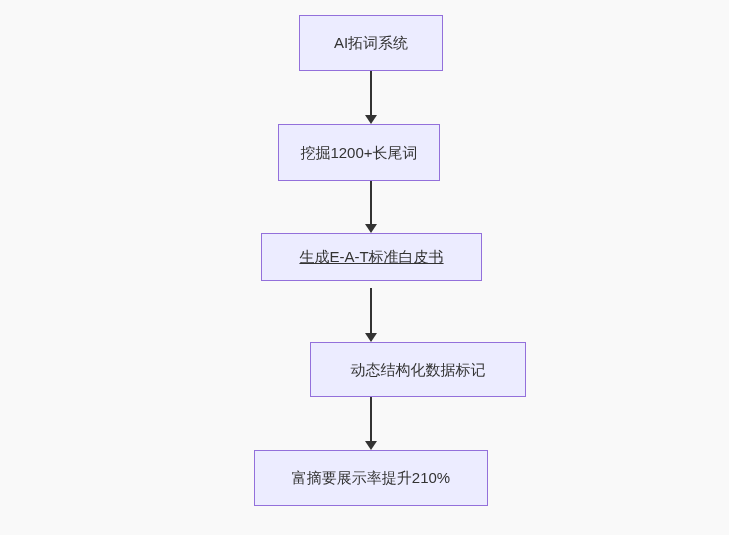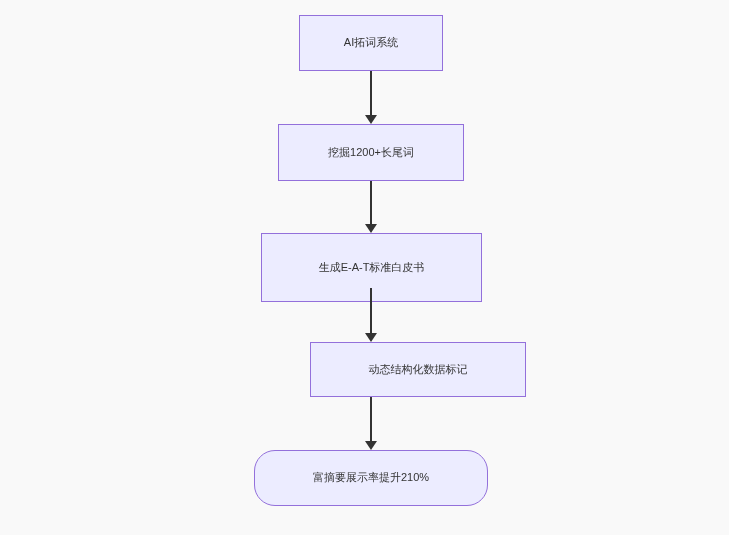--- a/index.html
+++ b/index.html
@@ -18,29 +18,29 @@
   }
   .node {
     position: absolute;
     box-sizing: border-box;
     background: var(--node-fill, #ECECFF);
     border: 1px solid var(--node-border, #9370DB);
     display: flex;
     align-items: center;
     justify-content: center;
     text-align: center;
-    font-size: 11px;
+    font-size: 15px;
     color: var(--text, #333333);
     line-height: 1.2;
   }
   .node-0 { left: 299px; top: 15px;  width: 144px; height: 56px; }
-  .node-1 { left: 278px; top: 124px; width: 186px; height: 57px; }
-  .node-2 { left: 261px; top: 233px; width: 221px; height: 69px; }
+  .node-1 { left: 278px; top: 124px; width: 162px; height: 57px; }
+  .node-2 { left: 261px; top: 233px; width: 221px; height: 48px; text-decoration: underline; }
   .node-3 { left: 263px; top: 342px; width: 216px; height: 55px; margin-left: 47px; }
-  .node-4 { left: 254px; top: 450px; width: 234px; height: 56px; border-radius: 21px; }
+  .node-4 { left: 254px; top: 450px; width: 234px; height: 56px; }
 
   .arrow {
     position: absolute;
     left: 371px;
     transform: translateX(-50%);
     width: 12px;
     display: flex;
     flex-direction: column;
     align-items: center;
   }

